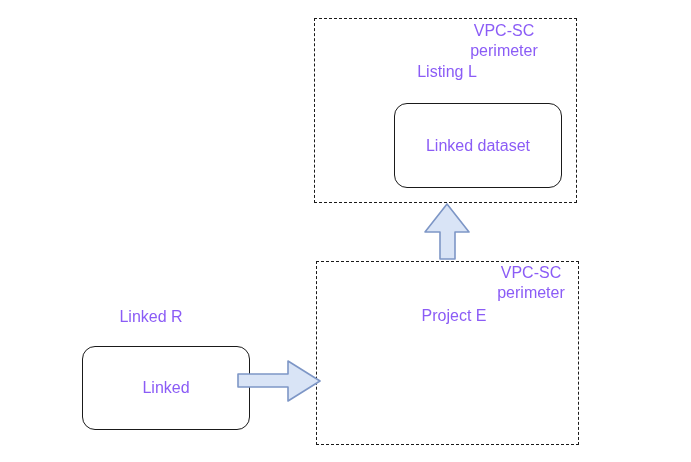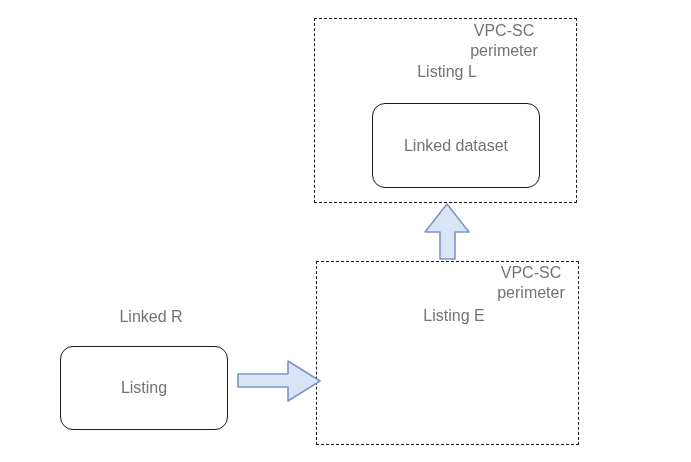--- a/index.html
+++ b/index.html
@@ -7,39 +7,40 @@
     padding: 0;
     background: #ffffff;
   }
   .canvas {
     position: relative;
     width: 691px;
     height: 462px;
     background: #ffffff;
     font-family: "Liberation Sans", sans-serif;
     font-size: 16px;
-    color: #737373;
+    color: #8b5cf6;
     overflow: hidden;
   }
   .perimeter-box {
     position: absolute;
     border: 1.5px dashed #1a1a1a;
     background: transparent;
     box-sizing: border-box;
   }
   .node-box {
     position: absolute;
     border: 1.5px solid #1a1a1a;
     border-radius: 13px;
     background: #ffffff;
     box-sizing: border-box;
     display: flex;
     align-items: center;
     justify-content: center;
     text-align: center;
+    margin-left: 22px;
   }
   .diagram-label {
     position: absolute;
     width: 140px;
     text-align: center;
     line-height: 20px;
     white-space: pre-line;
   }
   #top-perimeter      { left: 314px; top: 18px;  width: 263px; height: 185px; }
   #bottom-perimeter   { left: 316px; top: 261px; width: 263px; height: 184px; }
@@ -71,25 +72,25 @@
   <div id="top-perimeter-label" class="diagram-label">VPC-SC
 perimeter</div>
   <div id="project-l-label" class="diagram-label">Listing L</div>
   <div id="linked-dataset-node" class="node-box">
     <span>Linked dataset</span>
   </div>
 
   <div id="bottom-perimeter" class="perimeter-box"></div>
   <div id="bottom-perimeter-label" class="diagram-label">VPC-SC
 perimeter</div>
-  <div id="project-e-label" class="diagram-label">Listing E</div>
+  <div id="project-e-label" class="diagram-label">Project E</div>
 
   <div id="project-r-label" class="diagram-label">Linked R</div>
   <div id="caller-node" class="node-box">
-    <span>Listing</span>
+    <span>Linked</span>
   </div>
 
   <svg id="arrow-layer" viewBox="0 0 691 462" xmlns="http://www.w3.org/2000/svg">
     <polygon stroke-width="1.6" stroke-linejoin="round" points="238,374 288,374 288,361 320,381 288,401 288,387 238,387" fill="#d9e4f6" stroke="#7d96c6"></polygon>
     <polygon stroke-width="1.6" stroke-linejoin="round" points="447,204 469,232 455,232 455,259 440,259 440,232 425,232" fill="#d9e4f6" stroke="#7d96c6"></polygon>
   </svg>
 
 </div>
 
 </body></html>

